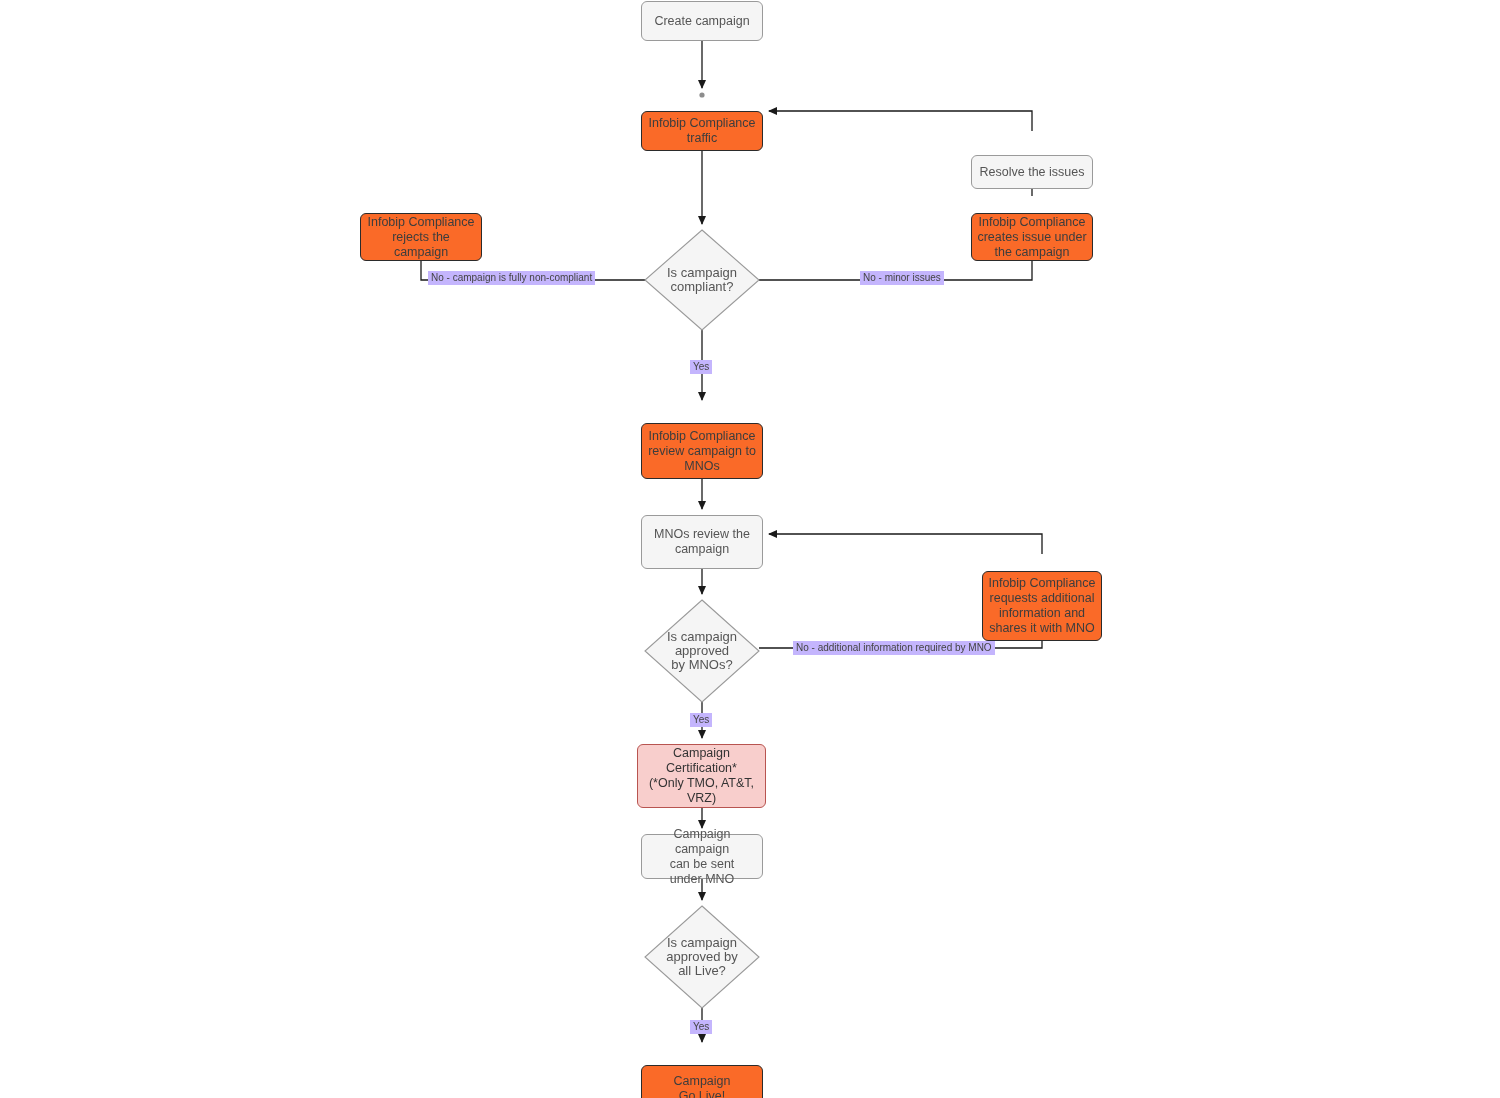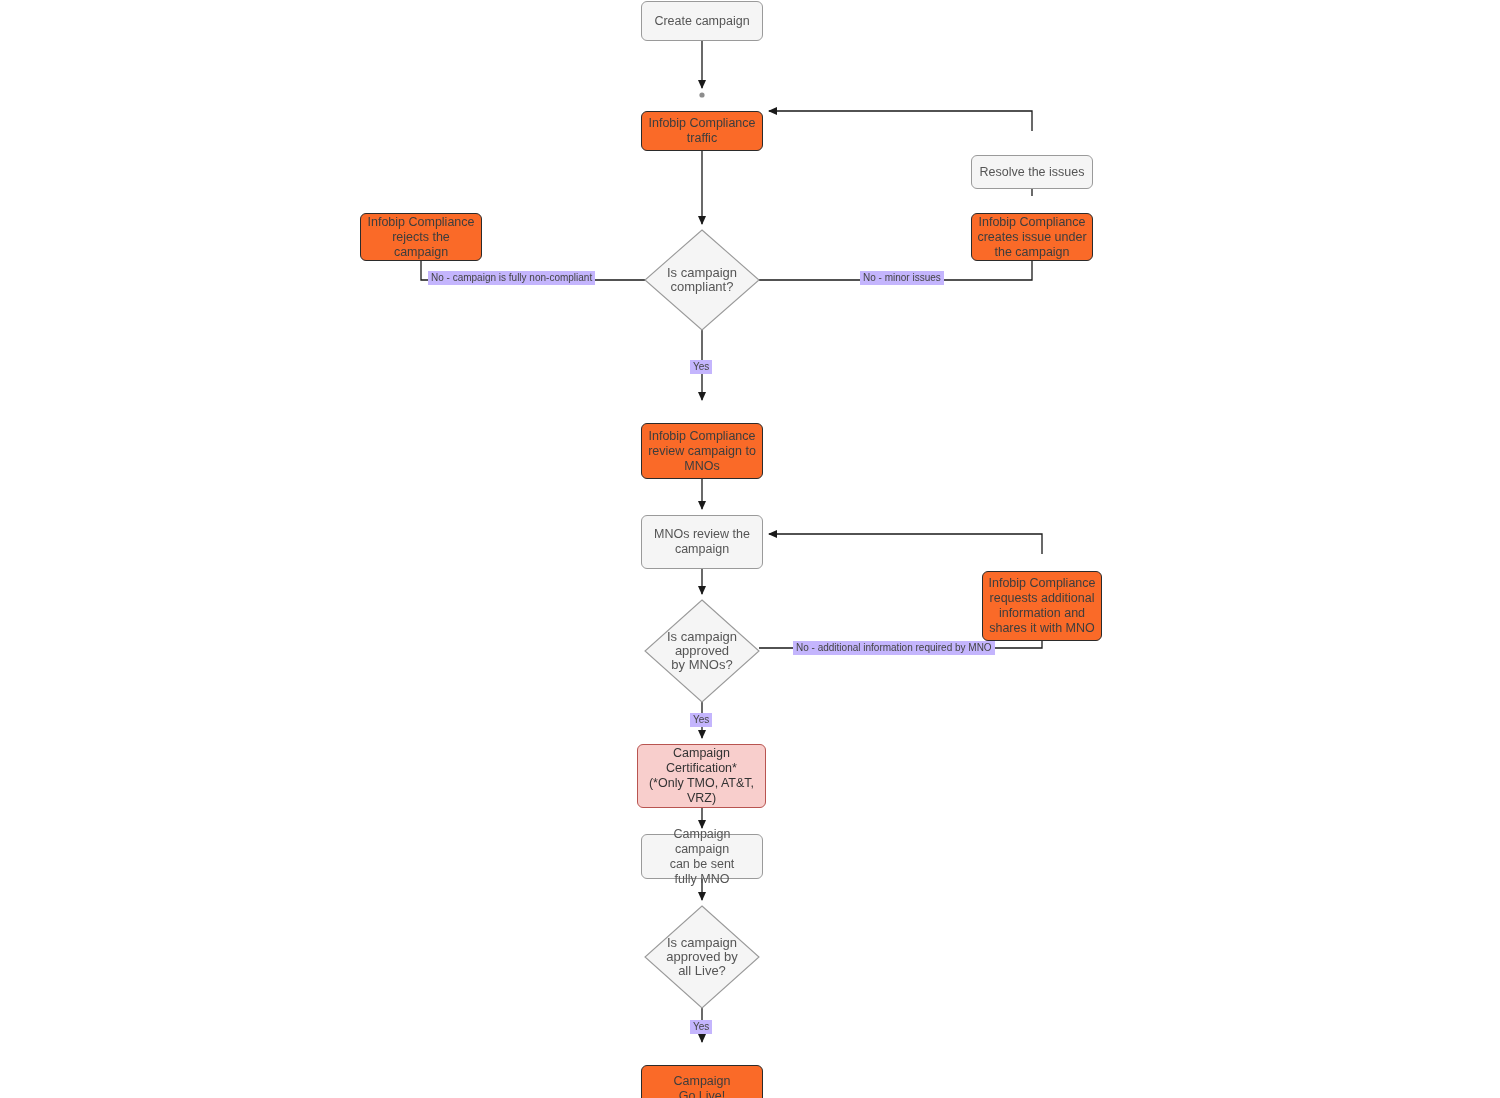--- a/index.html
+++ b/index.html
@@ -140,21 +140,21 @@
       <span>Certification*</span><br>
       <span>(*Only TMO, AT&amp;T,</span><br>
       <span>VRZ)</span>
     </span>
   </div>
 
   <div class="node gray" style="left:641px;top:834px;width:122px;height:45px;">
     <span>
       <span>Campaign campaign</span><br>
       <span>can be sent</span><br>
-      <span>fully MNO</span>
+      <span>under MNO</span>
     </span>
   </div>
 
   <div class="node orange" style="left:641px;top:1048px;width:122px;height:47px;">
     <span>
       <span>Campaign</span><br>
       <span>Go Live!</span>
     </span>
   </div>
 

